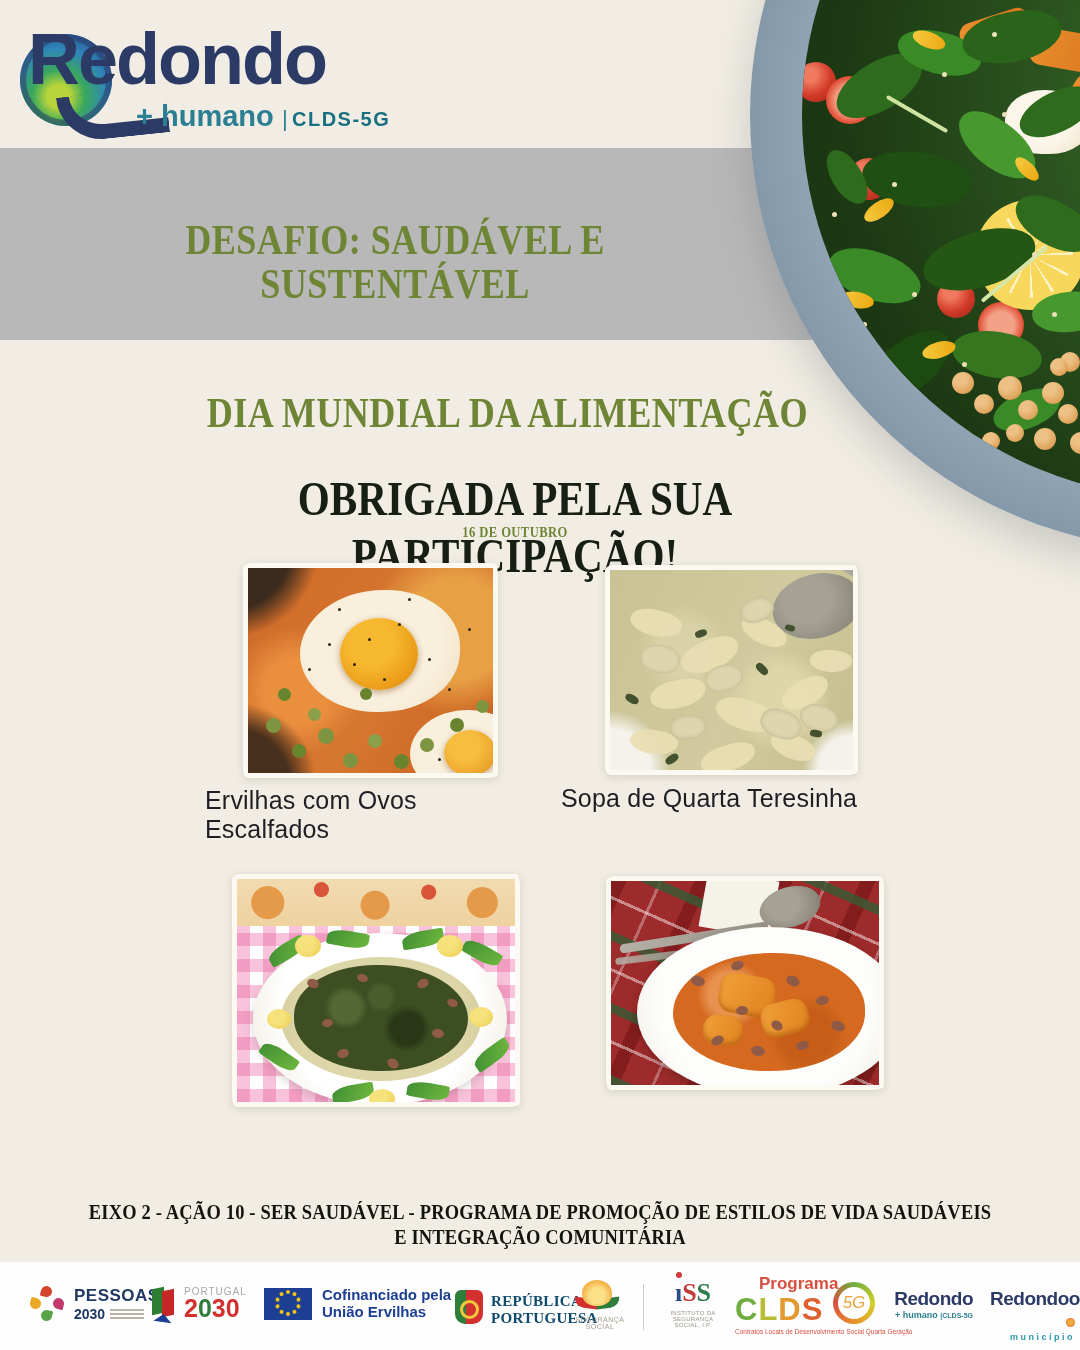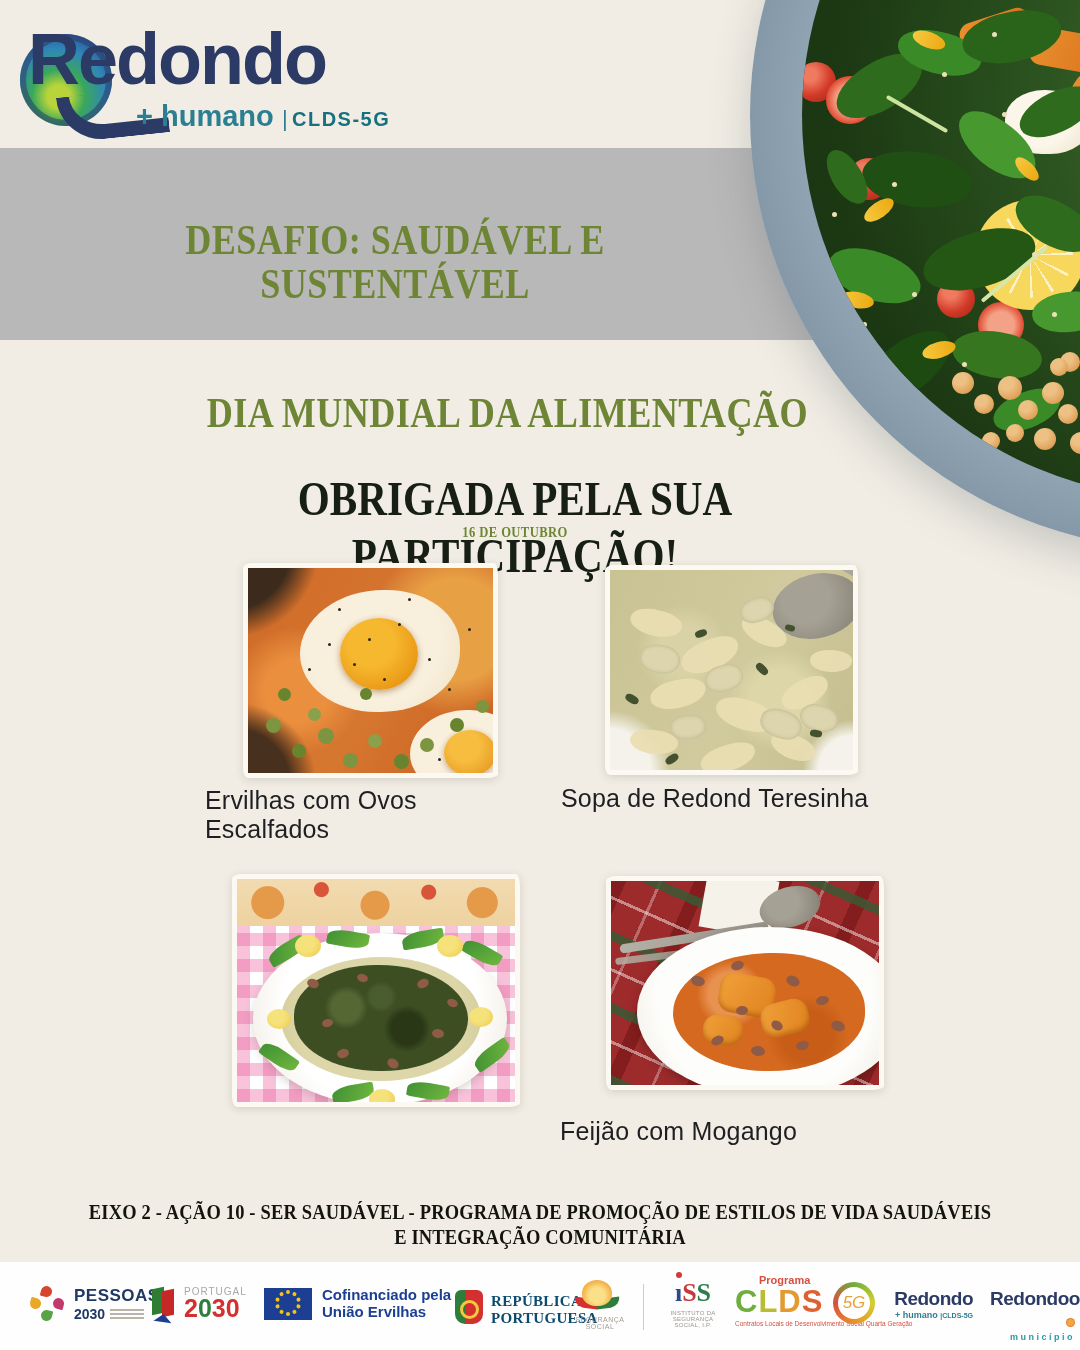--- a/index.html
+++ b/index.html
@@ -169,21 +169,21 @@
   .ss-l{position:absolute;left:0;top:18px;width:24px;height:10px;border-radius:0 0 0 12px;background:#d3302f;transform:rotate(8deg);}
   .ss-r{position:absolute;left:22px;top:18px;width:24px;height:10px;border-radius:0 0 12px 0;background:#2e7d3b;transform:rotate(-8deg);}
   .ss-label{position:absolute;left:0;top:36px;width:64px;font-size:7px;color:#a39d8d;letter-spacing:.5px;text-align:center;}
   .vdiv{position:absolute;left:643px;top:1284px;width:1px;height:46px;background:#cfccc4;}
   .iss-word{font-family:"Liberation Serif",serif;font-weight:700;font-size:26px;line-height:1;}
   .iss-i{color:#2b4a8c;position:relative;}
   .iss-i::after{content:'';position:absolute;left:1px;top:-6px;width:6px;height:6px;border-radius:50%;background:#d03a3a;}
   .iss-s1{color:#c43a3a;}
   .iss-s2{color:#2e7d4f;}
   .iss-sub{font-size:6px;color:#9a948a;margin-top:4px;letter-spacing:.3px;}
-  .clds-top{font-size:11px;color:#d94f3f;font-weight:700;padding-left:24px;}
+  .clds-top{font-size:17px;color:#d94f3f;font-weight:700;padding-left:24px;}
   .clds-main{font-size:31px;font-weight:800;letter-spacing:1px;line-height:1;}
   .clds-badge{position:absolute;left:98px;top:8px;width:42px;height:42px;border-radius:50%;
     background:conic-gradient(#6fae3e,#d3cf2e,#e8922a,#d94f3f,#6fae3e);}
   .clds-badge::after{content:'';position:absolute;inset:5px;border-radius:50%;background:#fff;}
   .clds-5g{position:absolute;left:0;top:0;width:42px;height:42px;display:flex;align-items:center;justify-content:center;
     font-size:17px;font-weight:400;font-style:italic;color:#e8a23a;z-index:2;}
   .clds-sub{font-size:6.5px;color:#d94f3f;margin-top:3px;white-space:nowrap;}
   .mini-brand{font-size:19px;font-weight:800;color:#2c3b66;letter-spacing:-.5px;}
   .mini-sub{font-size:9px;font-weight:800;color:#2a7f92;text-align:right;}
   .mini-sub small{font-size:7px;font-weight:700;color:#2a7f92;}
@@ -326,21 +326,21 @@
       <div class="potato" style="left: 60px; top: 145px; width: 36px; height: 24px; transform: rotate(-5deg);"></div>
       <div class="potato" style="left: 190px; top: 135px; width: 38px; height: 26px; transform: rotate(15deg);"></div>
       <div class="potato" style="left: 130px; top: 28px; width: 34px; height: 24px; transform: rotate(-20deg);"></div>
       <div class="greenbit" style="left: 15px; top: 125px; width: 14px; height: 8px; transform: rotate(30deg);"></div>
       <div class="greenbit" style="left: 85px; top: 60px; width: 12px; height: 7px; transform: rotate(-20deg);"></div>
       <div class="greenbit" style="left: 145px; top: 95px; width: 14px; height: 8px; transform: rotate(45deg);"></div>
       <div class="greenbit" style="left: 200px; top: 160px; width: 12px; height: 7px; transform: rotate(10deg);"></div>
       <div class="greenbit" style="left: 55px; top: 185px; width: 14px; height: 8px; transform: rotate(-35deg);"></div>
       <div class="greenbit" style="left: 175px; top: 55px; width: 10px; height: 6px; transform: rotate(15deg);"></div>
     </div>
-  <div class="caption" style="left:561px;top:784px;width:340px;">Sopa de Redond Teresinha</div>
+  <div class="caption" style="left:561px;top:784px;width:340px;">Sopa de Quarta Teresinha</div>
 
   <div class="photo" id="ph3">
     <div class="cloth-top"></div>
     <div class="plate3"></div>
     <div class="broth"></div>
     <div class="stew3"></div>
   <div class="rim-leaf" style="left: 30px; top: 64px; width: 40px; height: 16px; transform: rotate(-30deg);"></div>
       <div class="rim-leaf" style="left: 90px; top: 52px; width: 42px; height: 16px; transform: rotate(10deg);"></div>
       <div class="rim-leaf" style="left: 165px; top: 52px; width: 42px; height: 16px; transform: rotate(-10deg);"></div>
       <div class="rim-leaf" style="left: 225px; top: 66px; width: 40px; height: 16px; transform: rotate(30deg);"></div>
@@ -377,21 +377,20 @@
       <div class="bean" style="left: 120px; top: 80px; width: 13px; height: 9px; transform: rotate(-20deg);"></div>
       <div class="bean" style="left: 175px; top: 95px; width: 14px; height: 10px; transform: rotate(25deg);"></div>
       <div class="bean" style="left: 205px; top: 115px; width: 13px; height: 9px; transform: rotate(-10deg);"></div>
       <div class="bean" style="left: 220px; top: 140px; width: 14px; height: 10px; transform: rotate(20deg);"></div>
       <div class="bean" style="left: 185px; top: 160px; width: 13px; height: 9px; transform: rotate(-15deg);"></div>
       <div class="bean" style="left: 140px; top: 165px; width: 14px; height: 10px; transform: rotate(10deg);"></div>
       <div class="bean" style="left: 100px; top: 155px; width: 13px; height: 9px; transform: rotate(-25deg);"></div>
       <div class="bean" style="left: 160px; top: 140px; width: 12px; height: 9px; transform: rotate(30deg);"></div>
       <div class="bean" style="left: 125px; top: 125px; width: 12px; height: 9px; transform: rotate(-5deg);"></div>
     </div>
-  <div class="caption" style="left:560px;top:1117px;width:360px;">Feijão com Mogango</div>
 
   <div class="eixo">EIXO 2 - AÇÃO 10 - SER SAUDÁVEL - PROGRAMA DE PROMOÇÃO DE ESTILOS DE VIDA SAUDÁVEIS E INTEGRAÇÃO COMUNITÁRIA</div>
 
   <div class="footer">
 
     <div class="lg" style="left:30px;top:22px;width:150px;height:44px;">
       <div class="pessoas-icon">
         <span class="pdot" style="left:11px;top:0;background:#d6452e;transform:rotate(15deg);"></span>
         <span class="pdot" style="left:0;top:12px;background:#e9a825;transform:rotate(105deg);"></span>
         <span class="pdot" style="left:11px;top:24px;background:#58a345;transform:rotate(195deg);"></span>

